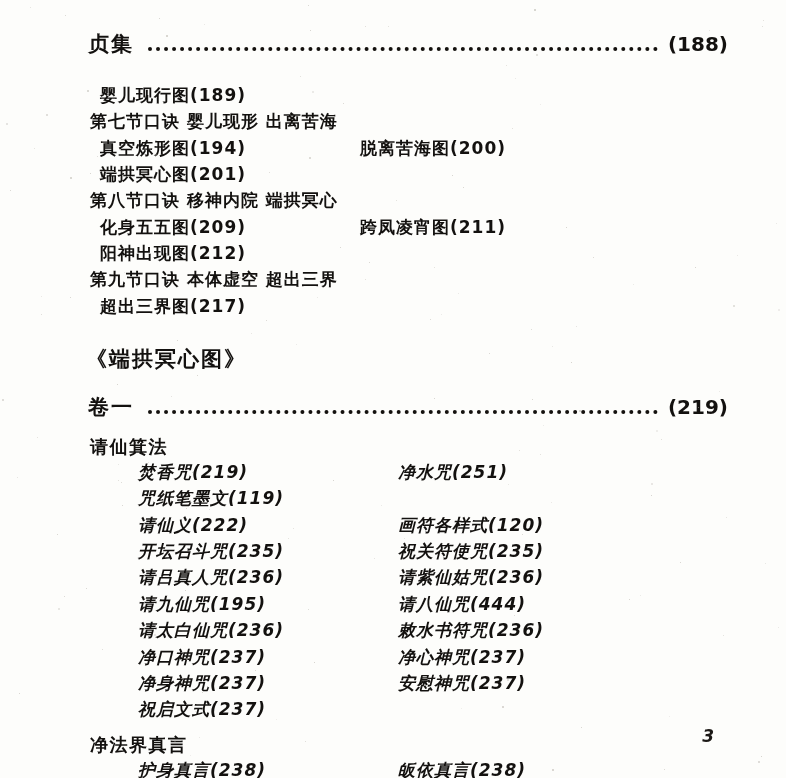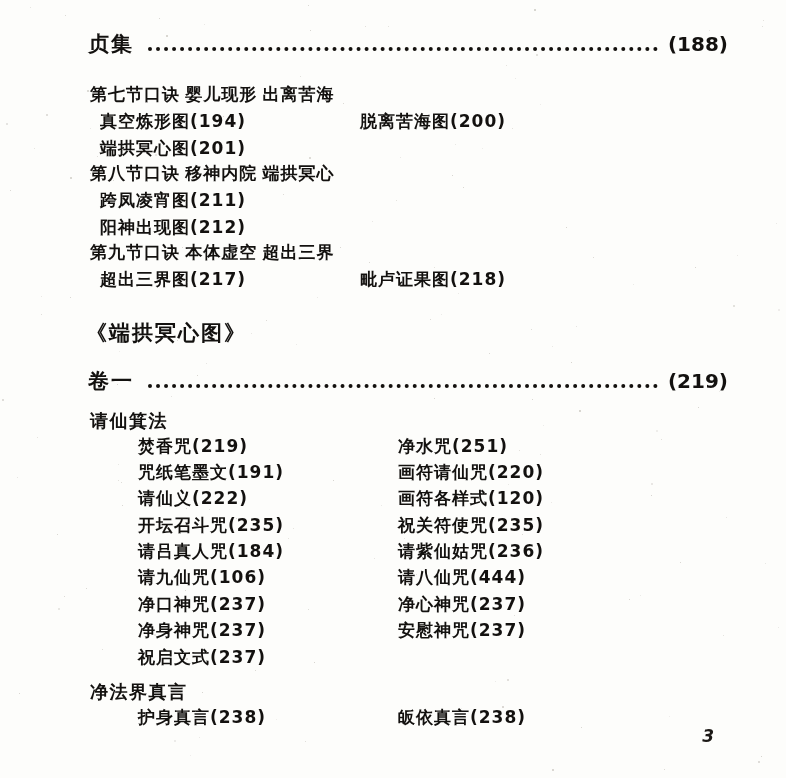--- a/index.html
+++ b/index.html
@@ -64,22 +64,22 @@
   }
   .row {
     display: flex;
     line-height: 1.55;
   }
   .col-a {
     width: 260px;
     flex: 0 0 260px;
   }
   .indent-1 { padding-left: 48px; }
-  .indent-2 { padding-left: 86px; }
-  .indent-0 { padding-left: 38px; font-family: Liberation Serif, serif; }
+  .indent-2 { padding-left: 86px; font-style: italic; }
+  .indent-0 { padding-left: 38px; }
   .heading-bold {
     font-weight: bold;
     font-size: 18px;
     letter-spacing: 1.5px;
     padding-left: 38px;
   }
   .book-title {
     font-weight: bold;
     font-size: 21px;
     letter-spacing: 2px;
@@ -106,47 +106,51 @@
 
   <div class="toc-line">
     <span class="title">贞集</span>
     <span class="dots"></span>
     <span class="pageno">(188)</span>
   </div>
 
   <div class="spacer-md"></div>
 
   <div>
+    <div class="row entry indent-1">
+      <span class="col-a">婴儿现行图(189)</span>
+      <span></span>
+    </div>
     <div class="row entry indent-0">
       <span>第七节口诀  婴儿现形   出离苦海</span>
     </div>
     <div class="row entry indent-1">
       <span class="col-a">真空炼形图(194)</span>
       <span>脱离苦海图(200)</span>
     </div>
     <div class="row entry indent-1">
       <span class="col-a">端拱冥心图(201)</span>
       <span></span>
     </div>
     <div class="row entry indent-0">
       <span>第八节口诀  移神内院   端拱冥心</span>
     </div>
     <div class="row entry indent-1">
+      <span class="col-a">化身五五图(209)</span>
       <span>跨凤凌宵图(211)</span>
     </div>
     <div class="row entry indent-1">
       <span class="col-a">阳神出现图(212)</span>
       <span></span>
     </div>
     <div class="row entry indent-0">
       <span>第九节口诀  本体虚空   超出三界</span>
     </div>
     <div class="row entry indent-1">
       <span class="col-a">超出三界图(217)</span>
-      <span>毗卢证果图(218)</span>
     </div>
   </div>
 
   <div class="spacer-lg"></div>
 
   <div class="book-title">《端拱冥心图》</div>
 
   <div class="spacer-md"></div>
 
   <div class="toc-line">
@@ -158,38 +162,41 @@
   <div class="spacer-sm"></div>
 
   <div class="heading-bold">请仙箕法</div>
 
   <div>
     <div class="row entry indent-2">
       <span class="col-a">焚香咒(219)</span>
       <span>净水咒(251)</span>
     </div>
     <div class="row entry indent-2">
-      <span class="col-a">咒纸笔墨文(191)</span>
-      <span>画符请仙咒(220)</span>
+      <span class="col-a">咒纸笔墨文(119)</span>
     </div>
     <div class="row entry indent-2">
       <span class="col-a">请仙义(222)</span>
       <span>画符各样式(120)</span>
     </div>
     <div class="row entry indent-2">
       <span class="col-a">开坛召斗咒(235)</span>
       <span>祝关符使咒(235)</span>
     </div>
     <div class="row entry indent-2">
-      <span class="col-a">请吕真人咒(184)</span>
+      <span class="col-a">请吕真人咒(236)</span>
       <span>请紫仙姑咒(236)</span>
     </div>
     <div class="row entry indent-2">
-      <span class="col-a">请九仙咒(106)</span>
+      <span class="col-a">请九仙咒(195)</span>
       <span>请八仙咒(444)</span>
+    </div>
+    <div class="row entry indent-2">
+      <span class="col-a">请太白仙咒(236)</span>
+      <span>敕水书符咒(236)</span>
     </div>
     <div class="row entry indent-2">
       <span class="col-a">净口神咒(237)</span>
       <span>净心神咒(237)</span>
     </div>
     <div class="row entry indent-2">
       <span class="col-a">净身神咒(237)</span>
       <span>安慰神咒(237)</span>
     </div>
     <div class="row entry indent-2">

